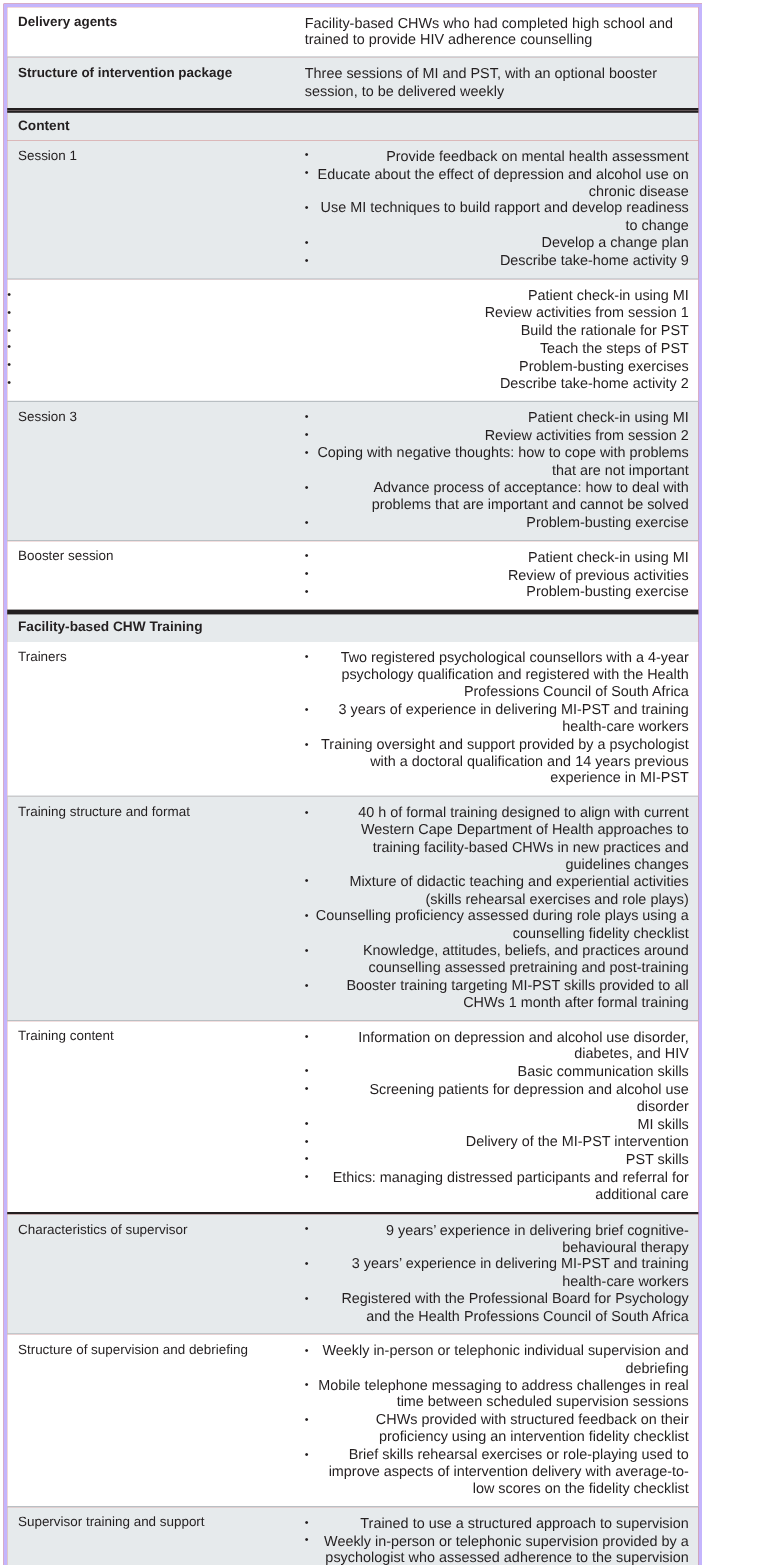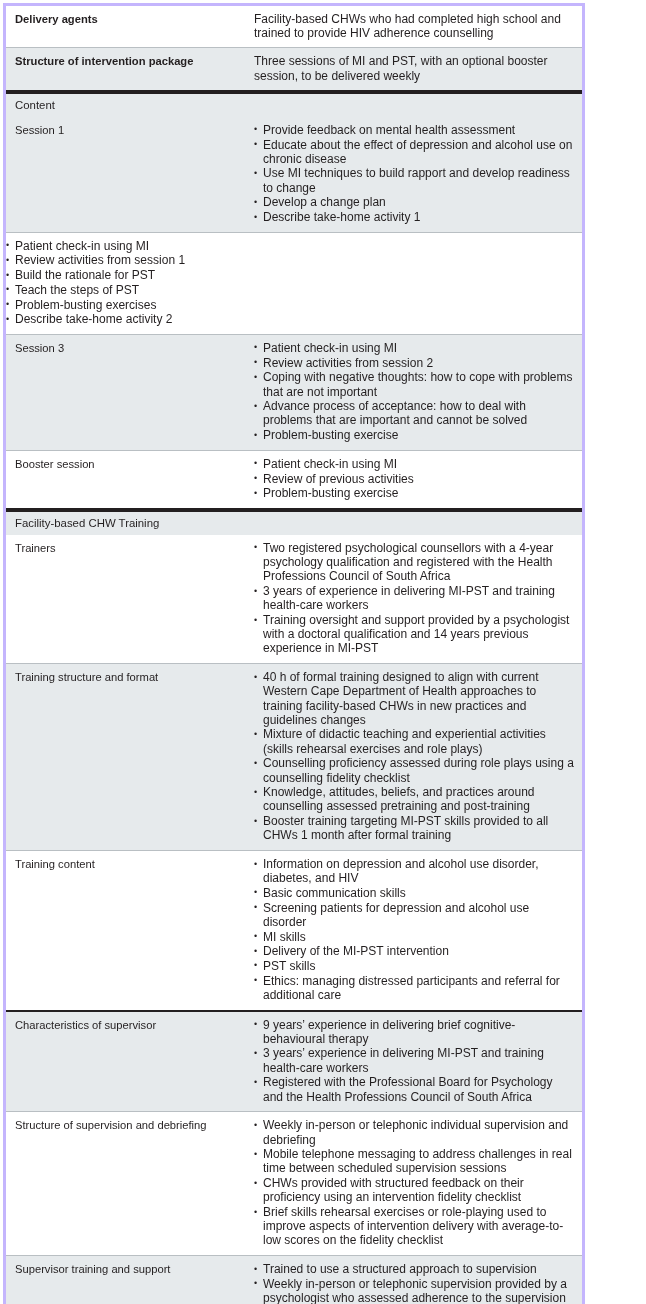--- a/index.html
+++ b/index.html
@@ -60,38 +60,39 @@
   ul.bullets {
     list-style: none;
     margin: 0;
     padding: 0;
   }
   ul.bullets li {
     position: relative;
     padding-left: 9px;
     margin: 0 0 0.5px 0;
     text-indent: 0;
+    text-align: right;
   }
   ul.bullets li::before {
     content: "\2022";
     position: absolute;
     left: 0;
     top: -0.5px;
     font-size: 9px;
     line-height: 15px;
     color: #231f20;
   }
   
   .section-head {
     box-sizing: border-box;
     background: #e6eaec;
     padding: 5px 8px 5px 9px;
     font-size: 11.4px;
     line-height: 13px;
-    font-weight: normal;
+    font-weight: bold;
     color: #231f20;
   }
   .section-head.topline { border-top: 2px solid #231f20; }
 </style>
 </head>
 <body>
 
 <div id="table-root">
   <div class="table">
 
@@ -109,21 +110,21 @@
       </div>
       <div class="section-head topline">Content</div>
       <div class="row shaded sep-thin">
         <div class="cell-label">Session 1</div>
         <div class="cell-body">
           <ul class="bullets">
             <li>Provide feedback on mental health assessment</li>
             <li>Educate about the effect of depression and alcohol use on chronic disease</li>
             <li>Use MI techniques to build rapport and develop readiness to change</li>
             <li>Develop a change plan</li>
-            <li>Describe take-home activity 1</li>
+            <li>Describe take-home activity 9</li>
           </ul>
         </div>
       </div>
       <div class="row plain sep-thin">
         <div class="cell-body">
           <ul class="bullets">
             <li>Patient check-in using MI</li>
             <li>Review activities from session 1</li>
             <li>Build the rationale for PST</li>
             <li>Teach the steps of PST</li>

